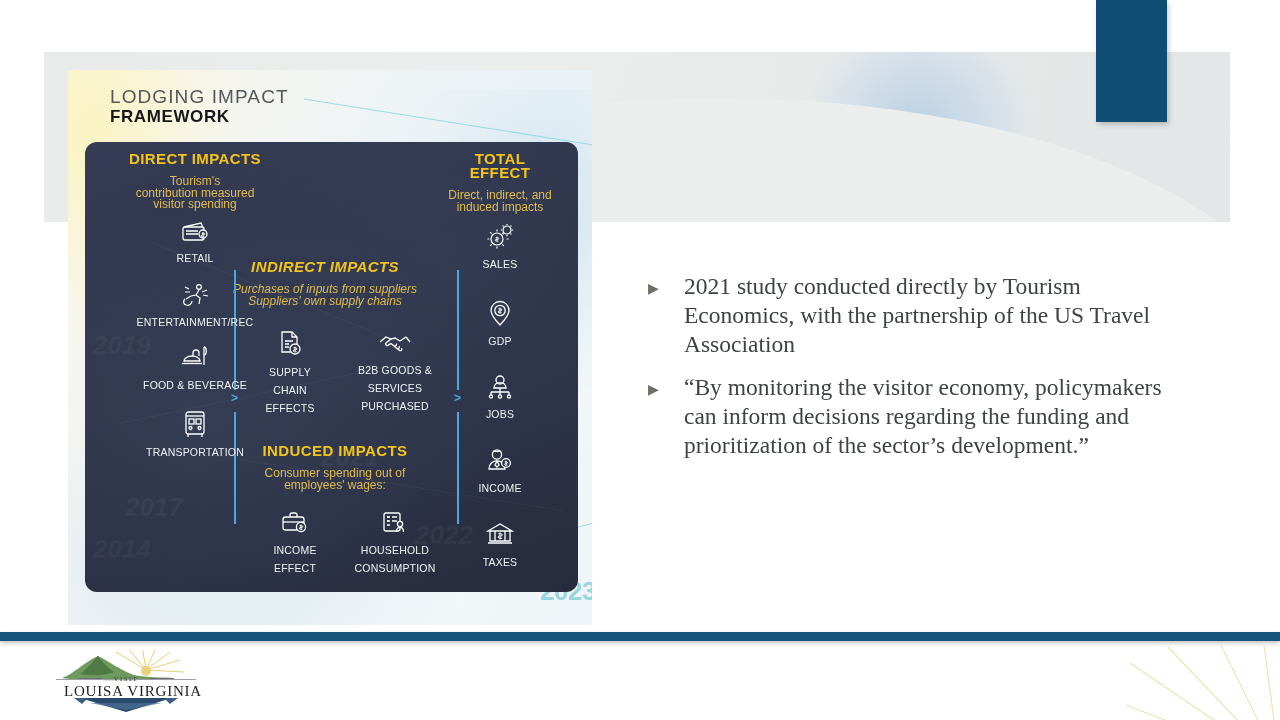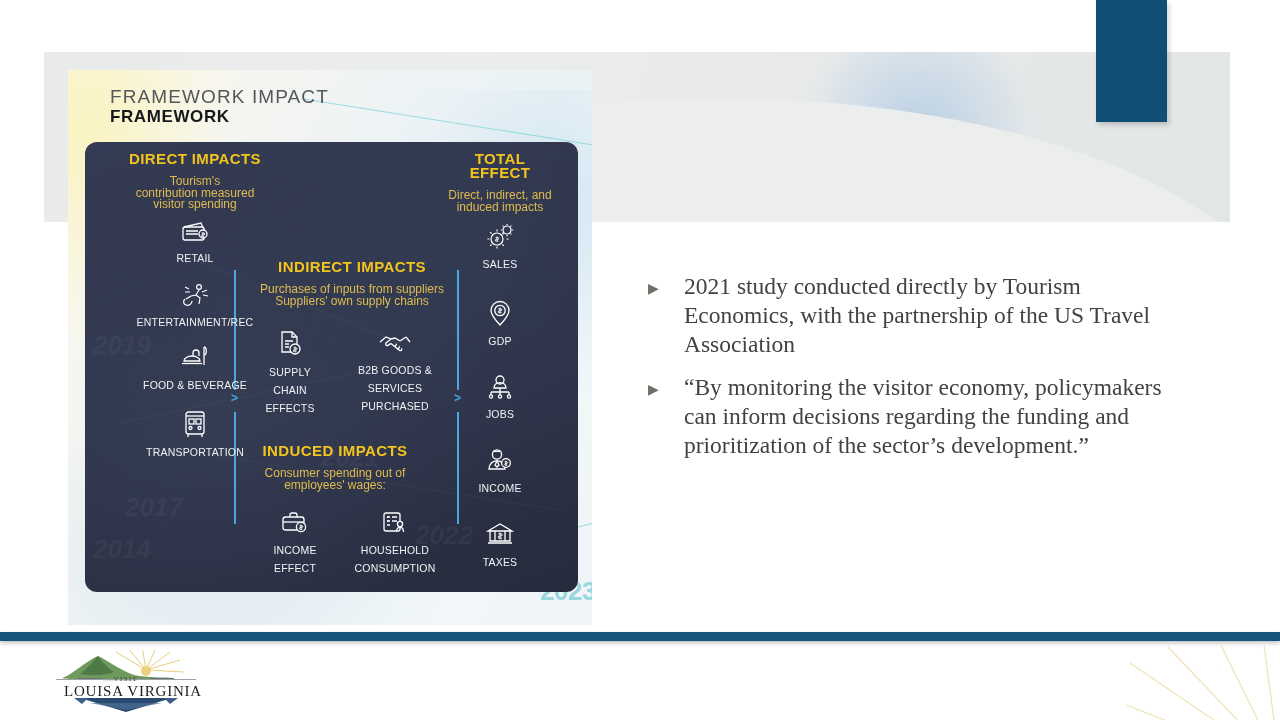--- a/index.html
+++ b/index.html
@@ -318,42 +318,42 @@
 
   <div class="fw-image">
     <div class="bg-soft-l"></div>
     <div class="bg-soft-r"></div>
     <div class="bg-soft-b"></div>
     <div class="bg-teal-line"></div>
     <div class="bg-teal-line2"></div>
 
     <div class="bg-year" style="right:-4px; bottom:18px;">2023</div>
 
-    <div class="fw-title-sm">FRAMEWORK IMPACT</div>
+    <div class="fw-title-sm">LODGING IMPACT</div>
     <div class="fw-title-lg">FRAMEWORK</div>
 
     <div class="fw-card">
 
       <div class="faint" style="left:8px;  top:188px;">2019</div>
       <div class="faint" style="left:236px; top:300px;">2021</div>
       <div class="faint" style="left:40px;  top:350px;">2017</div>
       <div class="faint" style="left:330px; top:378px;">2022</div>
       <div class="faint" style="left:8px;   top:392px;">2014</div>
       <div class="faintline" style="left:30px; top:250px; width:300px; transform:rotate(-12deg);"></div>
       <div class="faintline" style="left:120px; top:340px; width:360px; transform:rotate(9deg);"></div>
       <div class="faintline" style="left:60px; top:150px; width:260px; transform:rotate(22deg);"></div>
 
       <div class="col-head" style="left:10px; top:10px; width:200px;">
         <div class="ch-title">DIRECT IMPACTS</div>
         <div class="ch-sub" style="white-space:pre-line">Tourism's
 contribution measured
 visitor spending</div>
       </div>
 
-      <div class="col-head" style="left:167px; top:118px; width:200px;">
+      <div class="col-head" style="left:140px; top:118px; width:200px;font-style:italic;">
         <div class="ch-title">INDIRECT IMPACTS</div>
         <div class="ch-sub" style="white-space:pre-line">Purchases of inputs from suppliers
 Suppliers' own supply chains</div>
       </div>
 
       <div class="col-head" style="left:150px; top:302px; width:200px;">
         <div class="ch-title">INDUCED IMPACTS</div>
         <div class="ch-sub" style="white-space:pre-line">Consumer spending out of
 employees' wages:</div>
       </div>

